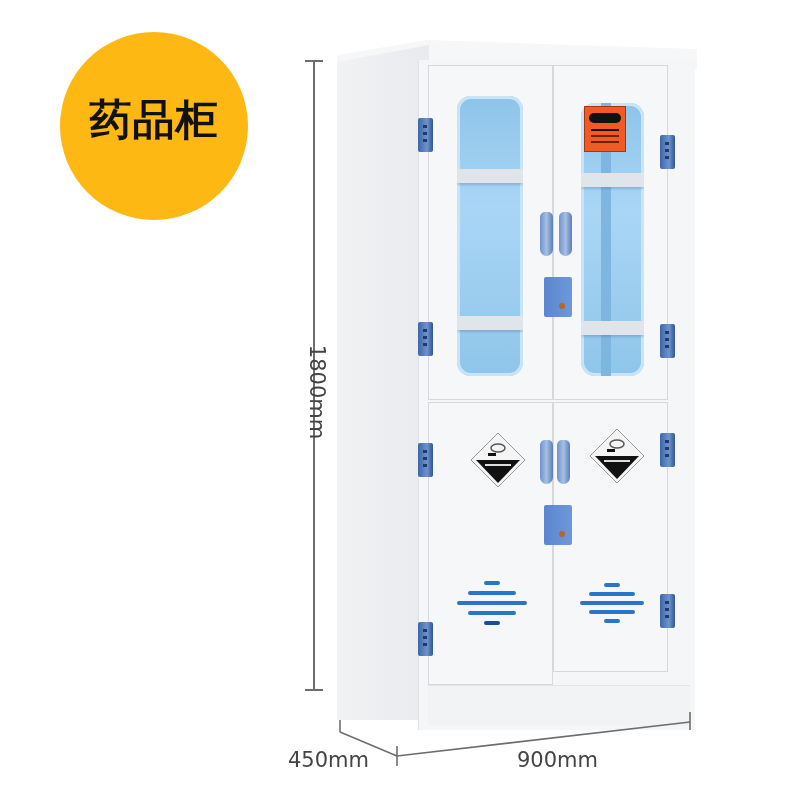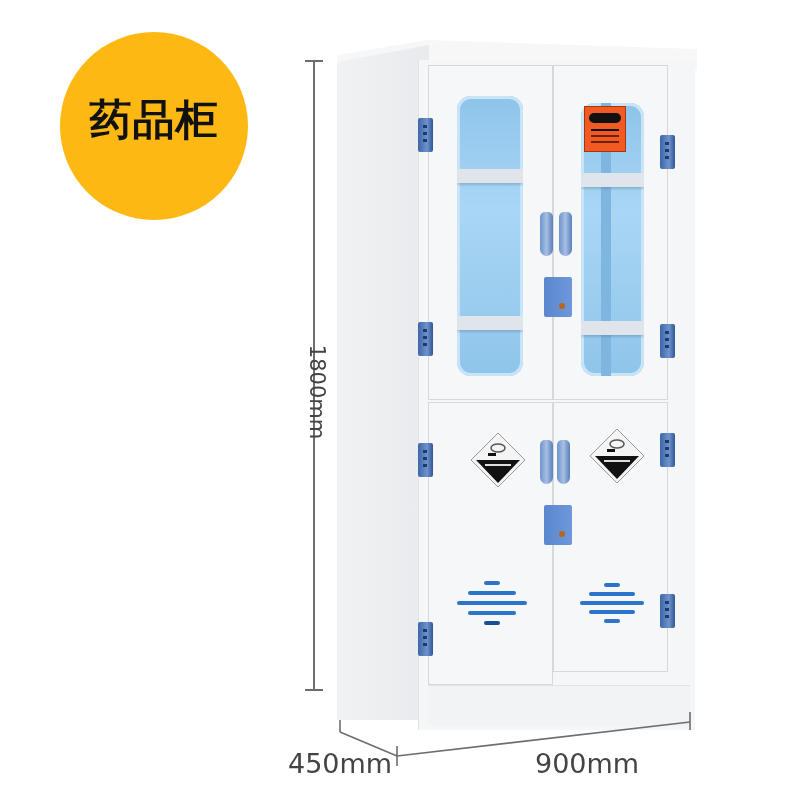--- a/index.html
+++ b/index.html
@@ -7,21 +7,21 @@
   .abs { position:absolute; }
 
   
   .badge { left:60px; top:32px; width:188px; height:188px; border-radius:50%; background:#fdb813; }
   .badge-text { left:60px; top:92px; width:188px; text-align:center; font-size:42px; font-weight:bold; color:#111; letter-spacing:1px; font-family:"DejaVu Sans", sans-serif; }
 
   
   .vline { left:313px; top:61px; width:2px; height:629px; background:#6d6d6d; }
   .vcap { left:305px; width:18px; height:2px; background:#6d6d6d; }
   .vlabel { left:257px; top:380px; width:120px; text-align:center; transform:rotate(90deg); transform-origin:center; font-size:21px; color:#444; font-family:"DejaVu Sans", sans-serif; }
-  .dimtext { font-size:27px; color:#444; font-family:"DejaVu Sans", sans-serif; }
+  .dimtext { font-size:21px; color:#444; font-family:"DejaVu Sans", sans-serif; }
 
   
   .side { left:337px; top:45px; width:92px; height:675px; background:linear-gradient(90deg,#f1f2f4,#e9eaed); clip-path:polygon(0 2.5%,100% 0,100% 100%,0 100%); }
   .top-face { left:337px; top:40px; width:360px; height:30px; background:#f7f7f8; clip-path:polygon(0 50%,25% 0,100% 30%,100% 100%,25% 100%,0 100%); }
   .front { left:418px; top:60px; width:276px; height:670px; background:#f5f6f7; border-left:1px solid #e0e1e4; }
   .plinth { left:428px; top:685px; width:262px; height:40px; background:#f2f3f5; border-top:1px solid #e3e4e6; }
   .door { background:#f6f7f8; border:1px solid #d6d8dc; box-sizing:border-box; }
   .window { background:linear-gradient(180deg,#8ec4ea,#a9d6f5 40%,#8fc5ea); border-radius:14px; box-shadow: inset 0 0 0 3px #c9e4f7; overflow:hidden; }
   .shelf { background:#dfe5ea; height:14px; box-shadow:0 2px 2px rgba(60,90,120,.25); }
   .hinge { width:15px; height:34px; background:linear-gradient(90deg,#3d66a8,#6f94cc 60%,#2f5594); border-radius:2px; }
@@ -127,13 +127,13 @@
 <div class="abs hinge" style="left:660px;top:594px"></div>
 
 <svg class="abs" style="left:330px;top:700px" width="370" height="70">
   <line x1="10" y1="20" x2="10" y2="32" stroke="#6d6d6d" stroke-width="1.6"></line>
   <line x1="10" y1="32" x2="67" y2="56" stroke="#6d6d6d" stroke-width="1.6"></line>
   <line x1="67" y1="46" x2="67" y2="66" stroke="#6d6d6d" stroke-width="1.6"></line>
   <line x1="67" y1="56" x2="360" y2="22" stroke="#6d6d6d" stroke-width="1.6"></line>
   <line x1="360" y1="12" x2="360" y2="30" stroke="#6d6d6d" stroke-width="1.6"></line>
 </svg>
 <div class="abs dimtext" style="left:288px;top:748px">450mm</div>
-<div class="abs dimtext" style="left:535px;top:748px">900mm</div>
+<div class="abs dimtext" style="left:517px;top:748px">900mm</div>
 
 </body></html>

